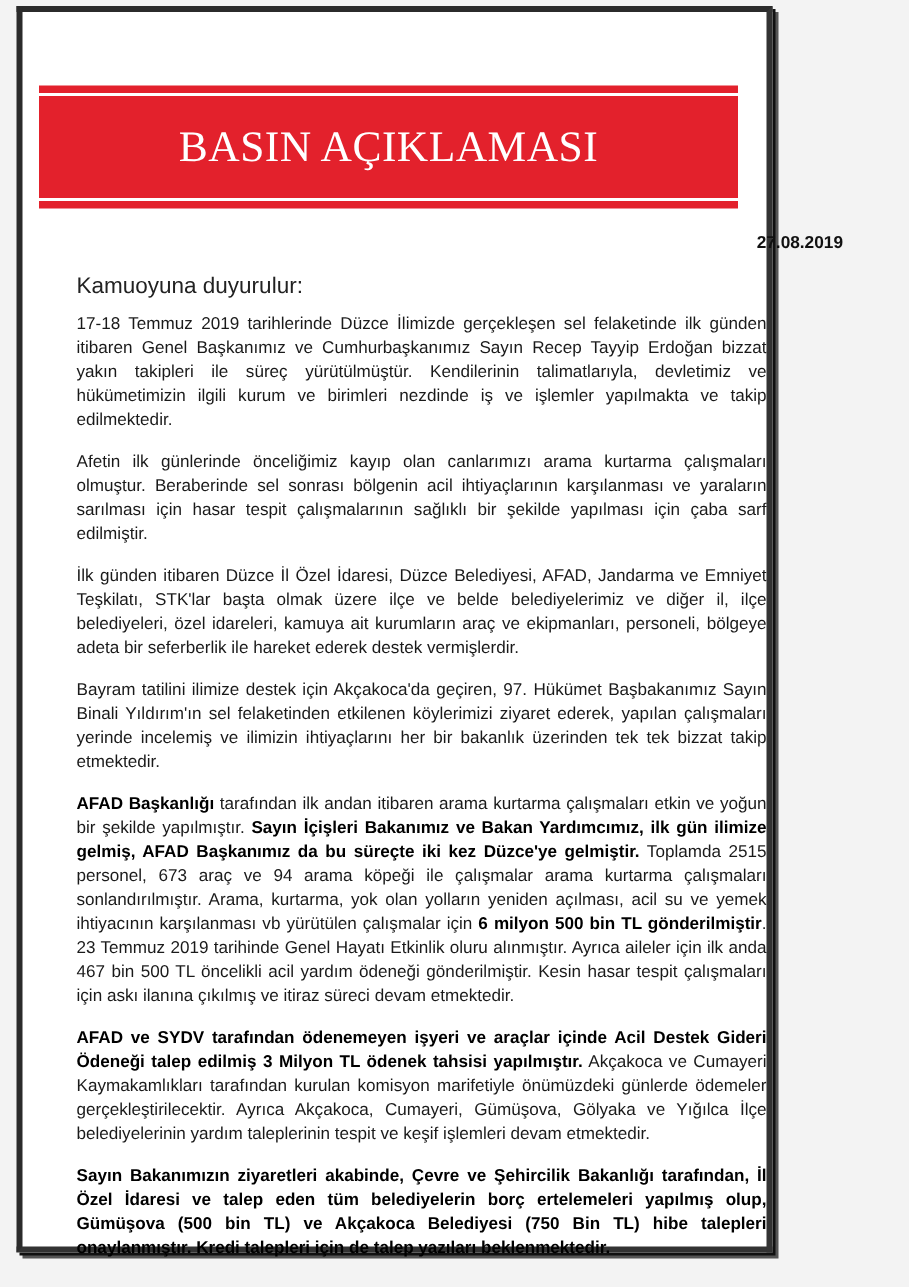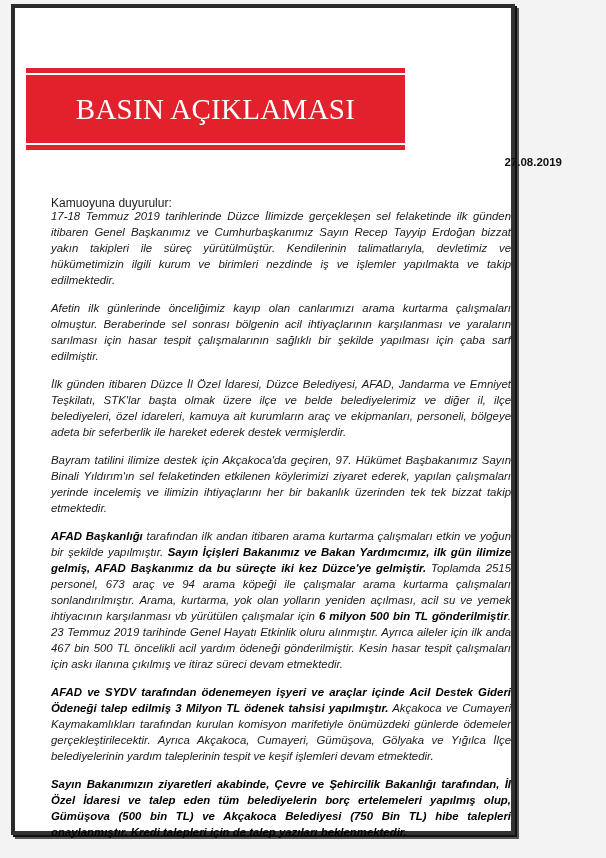--- a/index.html
+++ b/index.html
@@ -16,22 +16,22 @@
       width: 496px; height: 823px;
       background: #ffffff;
       border-left: 4px solid #2b2b2b;
       border-top: 4px solid #2b2b2b;
       border-right: 4px solid #333;
       border-bottom: 4px solid #333;
       box-shadow: 2px 2px 0 #111, 4px 4px 0 #555;
     }
     .banner {
       position: absolute;
-      left: 11px; top: 60px;
-      width: 379px;
+      left: 11px; top: 49px;
+      width: 466px;
     }
     .banner .thin {
       height: 5px; background: #e3212c;
     }
     .banner .gap { height: 2px; background: #fff; }
     .banner .main {
       height: 68px; background: #e3212c;
       display: flex; align-items: center; justify-content: center;
     }
     .banner .title {
@@ -40,31 +40,30 @@
       font-size: 29px;
       letter-spacing: 0.3px;
     }
     .date {
       position: absolute;
       right: 44px; top: 156px;
       font-size: 11.5px; font-weight: bold; color: #111;
     }
     .greeting {
       position: absolute;
-      left: 51px; top: 196px;
-      font-size: 12px; color: #222;
+      left: 51px; top: 182px;
+      font-size: 15px; color: #222;
     }
     .body-text {
       position: absolute;
       left: 51px; top: 208px;
       width: 460px;
       font-size: 11.4px;
       line-height: 16px;
       color: #1a1a1a;
-      font-style: italic;
     }
     .body-text p {
       margin: 0 0 12px 0;
       text-align: justify;
     }
     .body-text b { font-weight: bold; color: #000; }
   </style>
 </head>
 <body>
 

